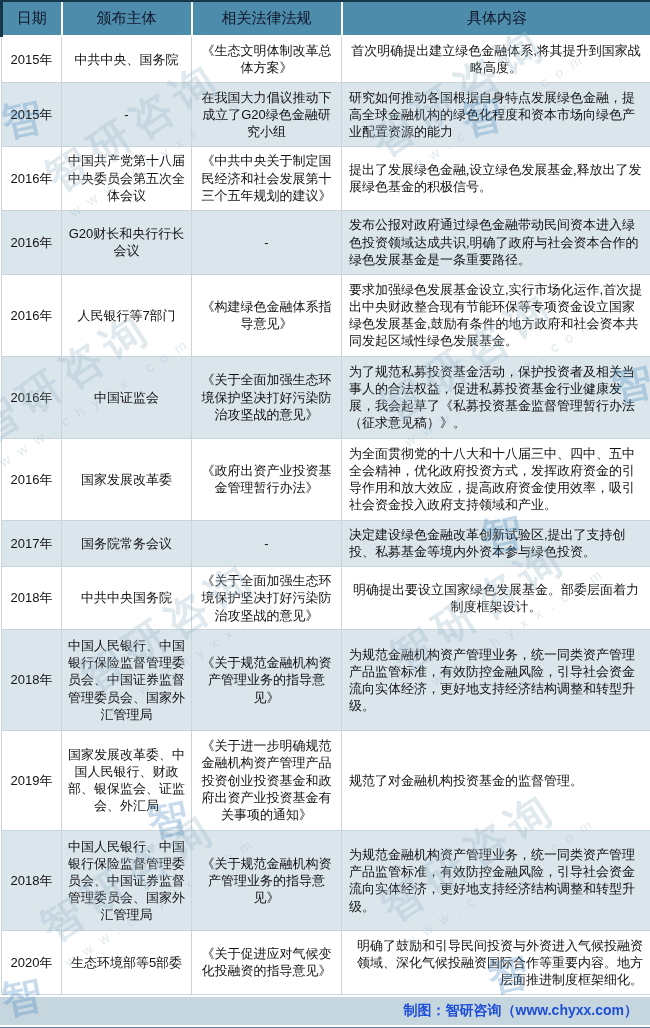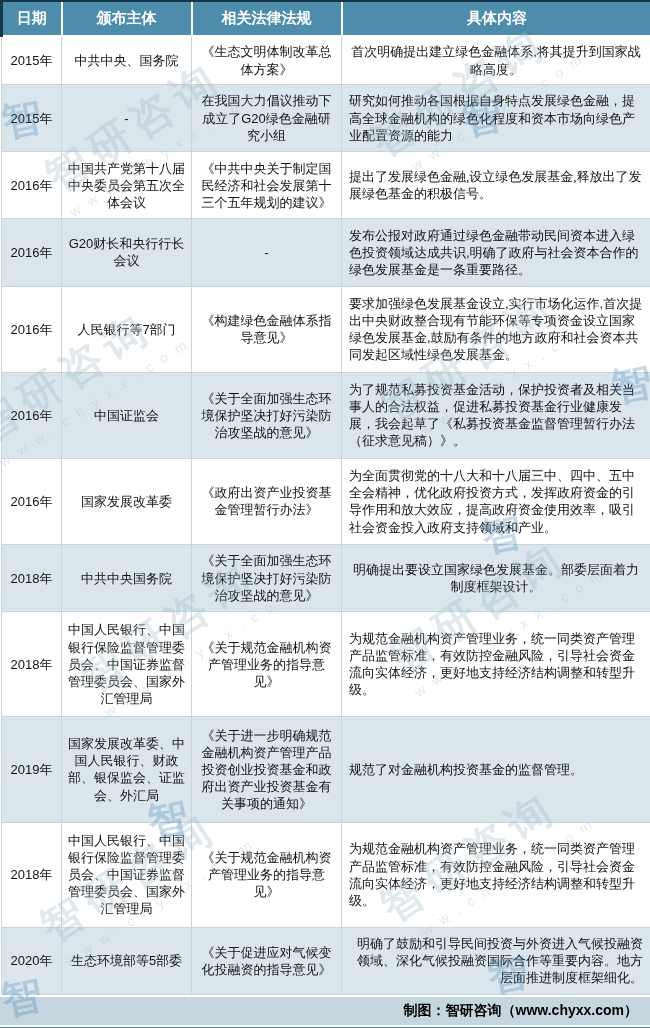--- a/index.html
+++ b/index.html
@@ -30,22 +30,22 @@
   }
   table.policy-table{
     width:650px;
     height:993px;
     table-layout:fixed;
     border-collapse:collapse;
     flex:0 0 auto;
   }
   thead th{
     background:var(--header-bg);
-    color:#ffffff;
-    font-weight:bold;
+    color:#0f172a;
+    font-weight:normal;
     font-size:15px;
     padding:7px 2px;
     border-right:2px solid #ffffff;
     border-bottom:2px solid #ffffff;
     text-align:center;
   }
   thead th:first-child{border-left:3px solid var(--top-border);}
   thead th:last-child{border-right:none;}
   tbody td{
     font-size:13px;
@@ -63,21 +63,21 @@
     text-align:left;
     padding:4px 8px 4px 7px;
   }
   .footer{
     margin-top:auto;
     background:var(--footer-bg);
     border-top:2px solid #ffffff;
     text-align:right;
     font-size:14px;
     font-weight:bold;
-    color:#000000;
+    color:#1d4ed8;
     padding:5px 12px 5px 0;
     flex:0 0 auto;
   }
   .bottom-strip{
     height:7px;
     background:var(--bottom-strip);
     border-top:2px solid #ffffff;
     flex:0 0 auto;
   }
   
@@ -174,20 +174,26 @@
     <td class="regulation-cell">《关于全面加强生态环境保护坚决打好污染防治攻坚战的意见》</td>
     <td class="content-cell" style="text-align: left;">为了规范私募投资基金活动，保护投资者及相关当事人的合法权益，促进私募投资基金行业健康发展，我会起草了《私募投资基金监督管理暂行办法（征求意见稿）》。</td>
   </tr>
         <tr>
     <td class="date-cell">2016年</td>
     <td class="issuer-cell">国家发展改革委</td>
     <td class="regulation-cell">《政府出资产业投资基金管理暂行办法》</td>
     <td class="content-cell" style="text-align: left;">为全面贯彻党的十八大和十八届三中、四中、五中全会精神，优化政府投资方式，发挥政府资金的引导作用和放大效应，提高政府资金使用效率，吸引社会资金投入政府支持领域和产业。</td>
   </tr>
         <tr>
+    <td class="date-cell">2017年</td>
+    <td class="issuer-cell">国务院常务会议</td>
+    <td class="regulation-cell">-</td>
+    <td class="content-cell" style="text-align: left;">决定建设绿色金融改革创新试验区,提出了支持创投、私募基金等境内外资本参与绿色投资。</td>
+  </tr>
+        <tr>
     <td class="date-cell">2018年</td>
     <td class="issuer-cell">中共中央国务院</td>
     <td class="regulation-cell">《关于全面加强生态环境保护坚决打好污染防治攻坚战的意见》</td>
     <td class="content-cell" style="text-align: center;">明确提出要设立国家绿色发展基金。部委层面着力制度框架设计。</td>
   </tr>
         <tr>
     <td class="date-cell">2018年</td>
     <td class="issuer-cell">中国人民银行、中国银行保险监督管理委员会、中国证券监督管理委员会、国家外汇管理局</td>
     <td class="regulation-cell">《关于规范金融机构资产管理业务的指导意见》</td>
     <td class="content-cell" style="text-align: left;">为规范金融机构资产管理业务，统一同类资产管理产品监管标准，有效防控金融风险，引导社会资金流向实体经济，更好地支持经济结构调整和转型升级。</td>

